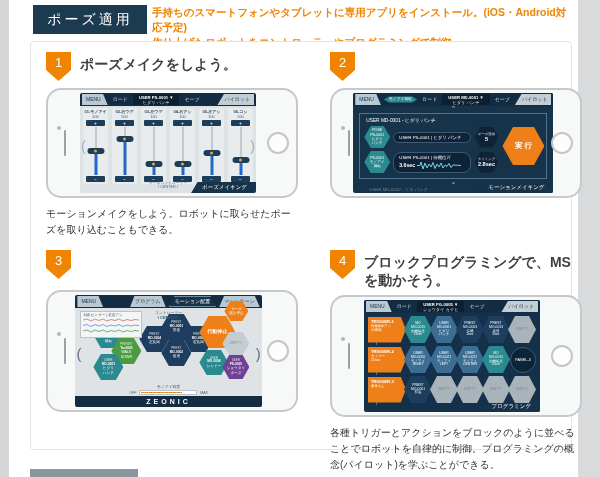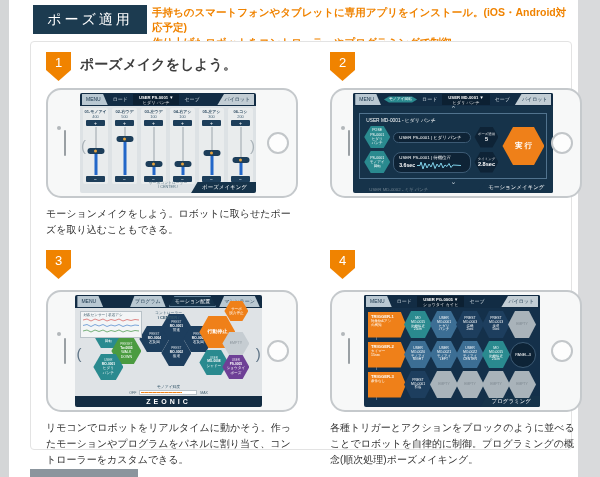--- a/index.html
+++ b/index.html
@@ -443,26 +443,26 @@
         <span class="zeonic">ZEONIC</span>
       </div>
       <span class="arr arr-l" style="color:#5f7486">(</span>
       <span class="arr arr-r" style="color:#5f7486">)</span>
     </div>
       </div>
     <div class="bezel-r">
         <i class="home"></i>
       </div>
   </div>
-  <div class="desc">リモコンでロボットをリアルタイムに動かそう。作ったモーションやプログラムをパネルに割り当て、コントローラーをカスタムできる。</div>
 </div>
 
 <div class="sec s4 row2">
   <div class="sec-head">
     <div class="badge">4</div>
+    <div class="sec-title">ブロックプログラミングで、MSを動かそう。</div>
   </div>
   <div class="phone">
     <div class="bezel-l">
         <i class="cam"></i>
         <i class="slit"></i>
       </div>
     <div class="screenwrap">
         <div class="screen screen-prog">
       <div class="tbar">
         <span class="tb tb-menu">MENU</span>
@@ -568,16 +568,16 @@
               </div>
             </div>
           </div>
       <div class="stag">プログラミング</div>
     </div>
       </div>
     <div class="bezel-r">
         <i class="home"></i>
       </div>
   </div>
-  <div class="desc">各種トリガーとアクションをブロックのように並べることでロボットを自律的に制御。プログラミングの概念(順次処理)ポーズメイキング。</div>
+  <div class="desc">各種トリガーとアクションをブロックのように並べることでロボットを自律的に制御。プログラミングの概念(パイロット)を学ぶことができる。</div>
 </div>
 
 <div class="peek"></div>
 
 </body></html>

